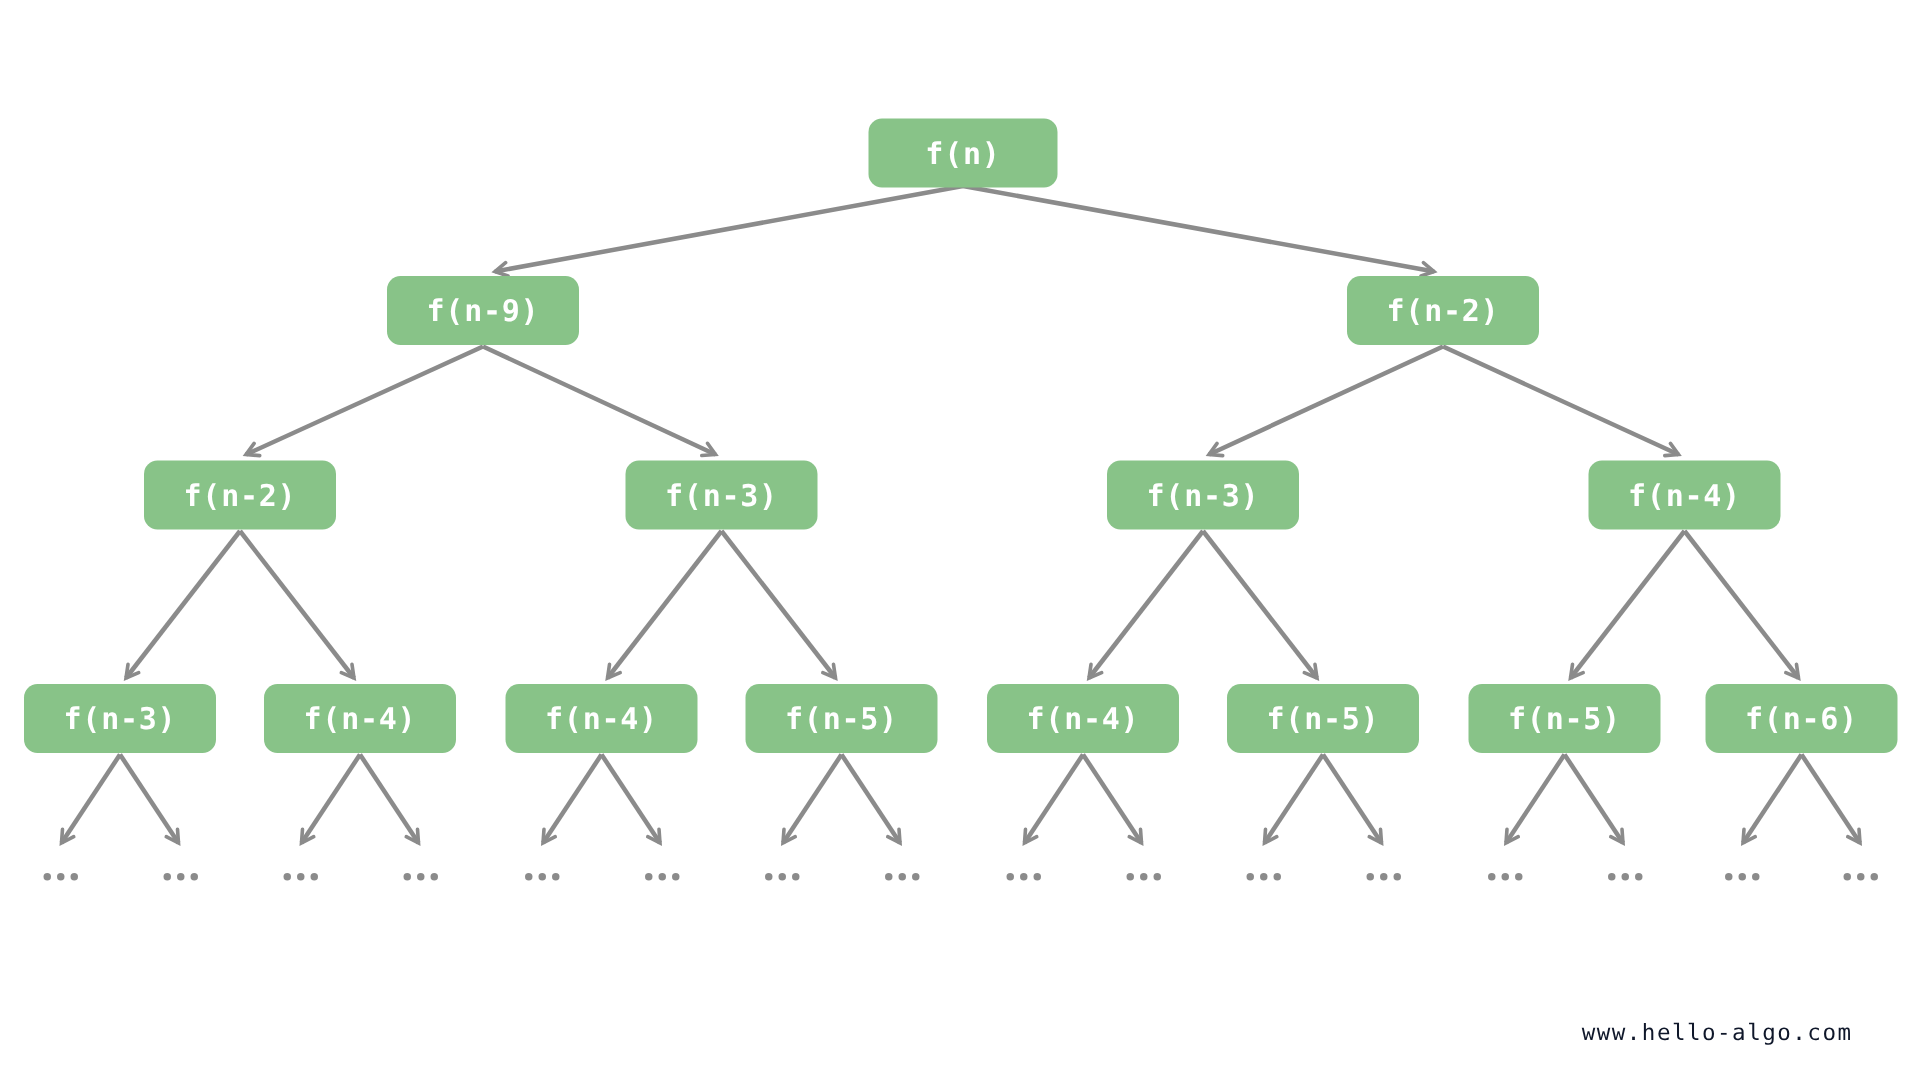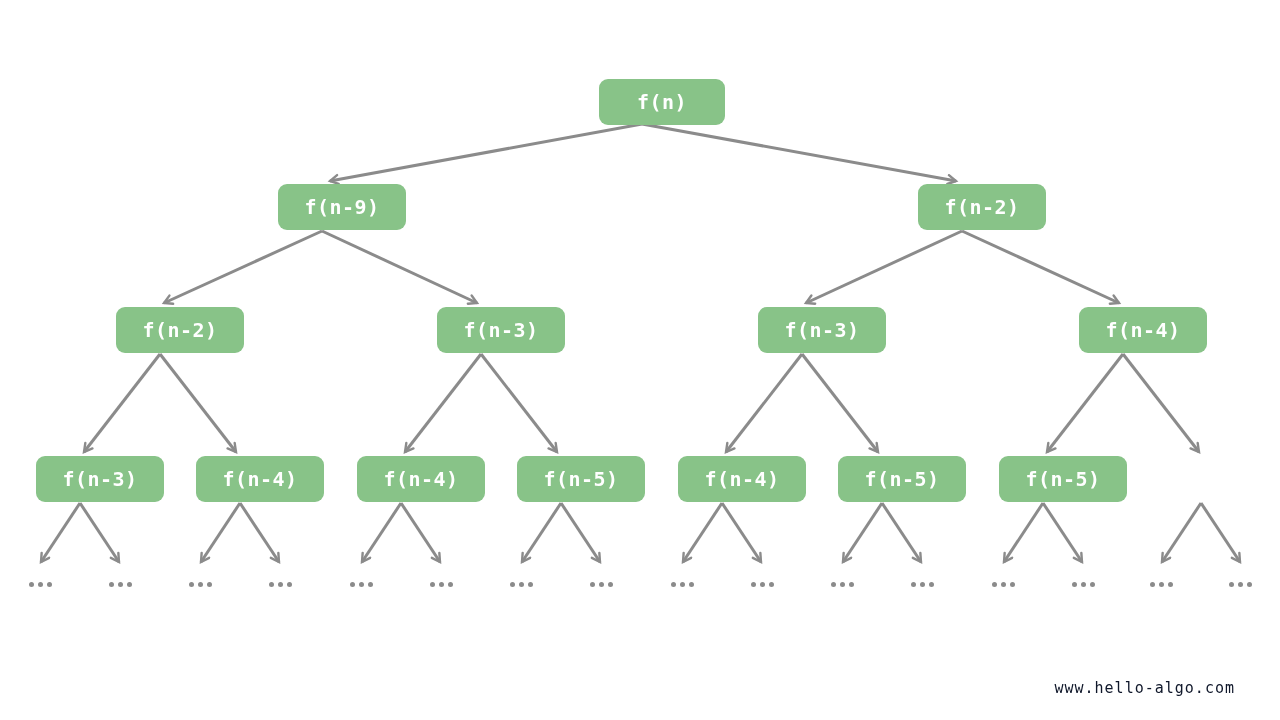--- a/index.html
+++ b/index.html
@@ -31,21 +31,20 @@
     background: #88C388;
     border-radius: 9px;
     color: #ffffff;
     font-weight: bold;
     font-size: 20px;
     letter-spacing: 0.5px;
     display: flex;
     align-items: center;
     justify-content: center;
     font-family: "DejaVu Sans Mono", "Liberation Mono", monospace;
-    margin-left: 20px;
   }
   .node.root { width: 126px; }
   .dots {
     position: absolute;
     display: flex;
     gap: 4px;
     align-items: center;
     height: 6px;
   }
   .dot {
@@ -119,20 +118,21 @@
   <div class="node" style="left:738px;  top:307px;">f(n-3)</div>
   <div class="node" style="left:1059px; top:307px;">f(n-4)</div>
 
   <div class="node" style="left:16px;   top:456px;">f(n-3)</div>
   <div class="node" style="left:176px;  top:456px;">f(n-4)</div>
   <div class="node" style="left:337px;  top:456px;">f(n-4)</div>
   <div class="node" style="left:497px;  top:456px;">f(n-5)</div>
   <div class="node" style="left:658px;  top:456px;">f(n-4)</div>
   <div class="node" style="left:818px;  top:456px;">f(n-5)</div>
   <div class="node" style="left:979px;  top:456px;">f(n-5)</div>
+  <div class="node" style="left:1137px; top:456px;">f(n-6)</div>
 
   <div class="dots" style="left:29px;   top:581px;" title="...">
       <span class="dot"></span>
       <span class="dot"></span>
       <span class="dot"></span>
     </div>
   <div class="dots" style="left:109px;  top:581px;" title="...">
       <span class="dot"></span>
       <span class="dot"></span>
       <span class="dot"></span>

